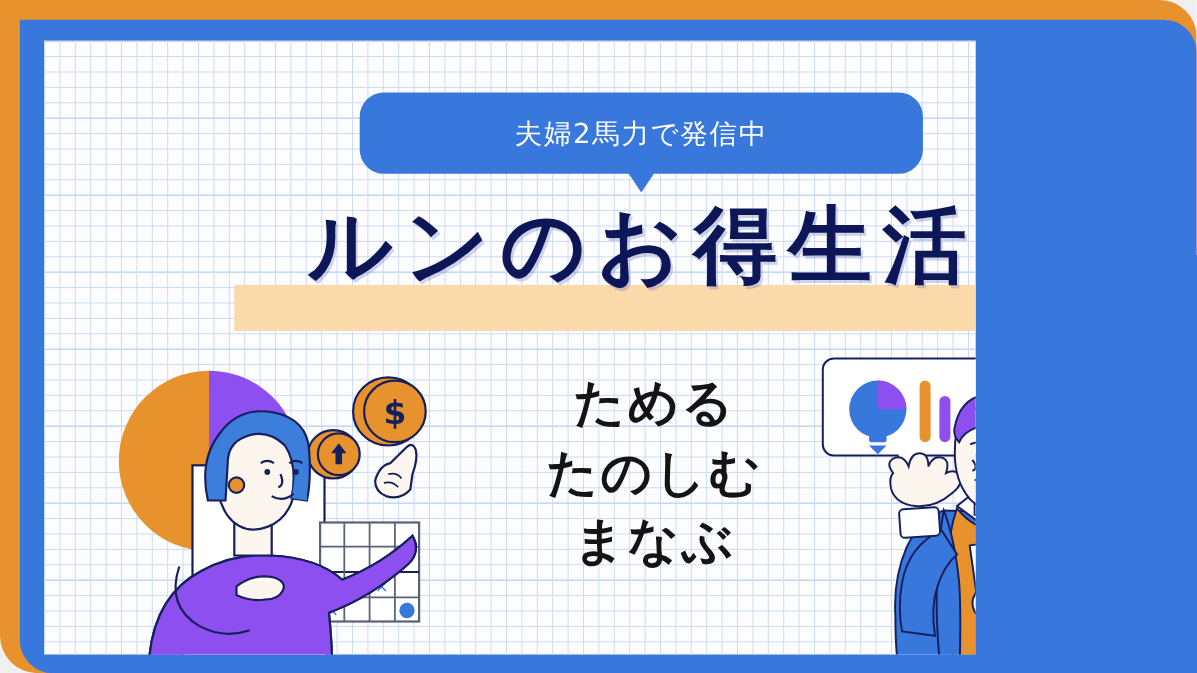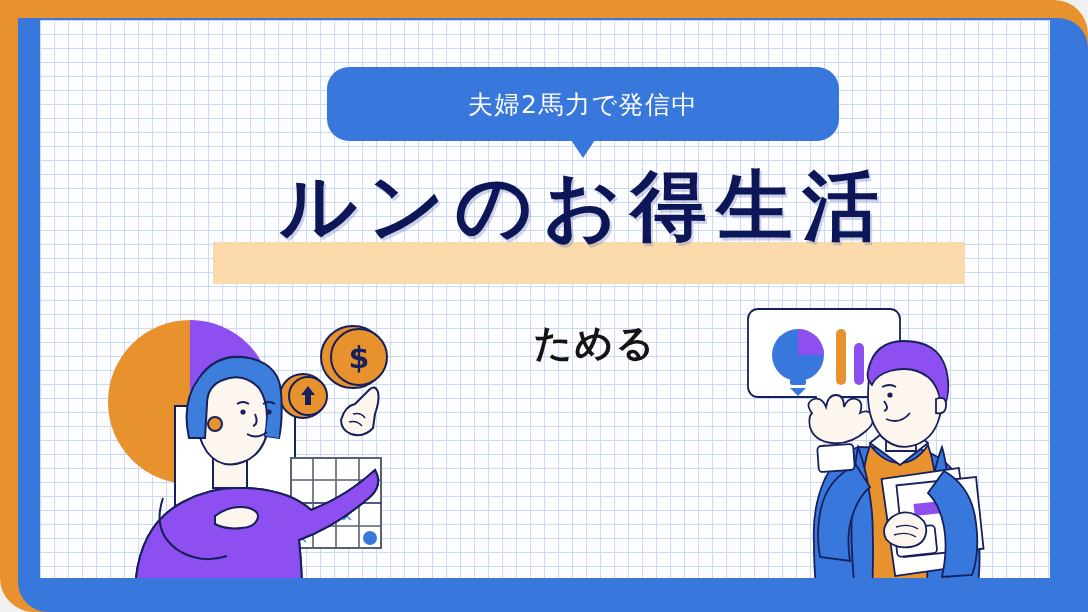--- a/index.html
+++ b/index.html
@@ -34,22 +34,22 @@
     left: 18px; top: 18px;
     width: 1070px; height: 594px;
     background: #3878dd;
     border-top-right-radius: 30px;
     border-bottom-left-radius: 30px;
   }
 
   
   .paper {
     position: absolute;
-    left: 40px; top: 20px;
-    width: 1010px; height: 558px;
+    left: 40px; top: 37px;
+    width: 847px; height: 558px;
     background-color: #fdfdff;
     background-image:
       linear-gradient(to right, #c9daf5 1px, transparent 1px),
       linear-gradient(to bottom, #c9daf5 1px, transparent 1px),
       linear-gradient(to right, #a9c4ec 1px, transparent 1px),
       linear-gradient(to bottom, #a9c4ec 1px, transparent 1px);
     background-size: 14px 14px, 14px 14px, 70px 70px, 70px 70px;
     background-position: 0 0, 0 0, 0 0, 0 0;
     overflow: hidden;
   }
@@ -103,21 +103,21 @@
   }
 
   
   .keyword-list {
     position: absolute;
     left: 424px; top: 298px;
     width: 262px;
     text-align: center;
   }
   .keyword {
-    font-size: 38px;
+    font-size: 46px;
     font-weight: 700;
     color: #141414;
     line-height: 1.36;
     letter-spacing: 2px;
   }
 
   
   .illus-left {
     position: absolute;
     left: 55px; top: 282px;
@@ -144,20 +144,22 @@
     <div class="bubble">
       <span class="bubble-text">夫婦2馬力で発信中</span>
     </div>
     <div class="bubble-tail"></div>
 
     <div class="title-band"></div>
     <div class="main-title">ルンのお得生活</div>
 
     <div class="keyword-list">
       <div class="keyword">ためる</div>
+      <div class="keyword">たのしむ</div>
+      <div class="keyword">まなぶ</div>
     </div>
 
     <div class="illus-left">
       <svg width="340" height="290" viewBox="0 0 340 290" xmlns="http://www.w3.org/2000/svg">
 
         <g>
           <path d="M95 100 L95 18 A82 82 0 0 0 95 182 Z" fill="#e8922e"></path>
           <path d="M95 100 L95 18 A82 82 0 0 1 160 60 Z" fill="#e8922e"></path>
           <path d="M95 100 L95 18 A82 82 0 0 1 177 100 Z" fill="#8d4ff0"></path>
           <path d="M95 100 L177 100 A82 82 0 0 1 95 182 Z" fill="#e8922e"></path>

